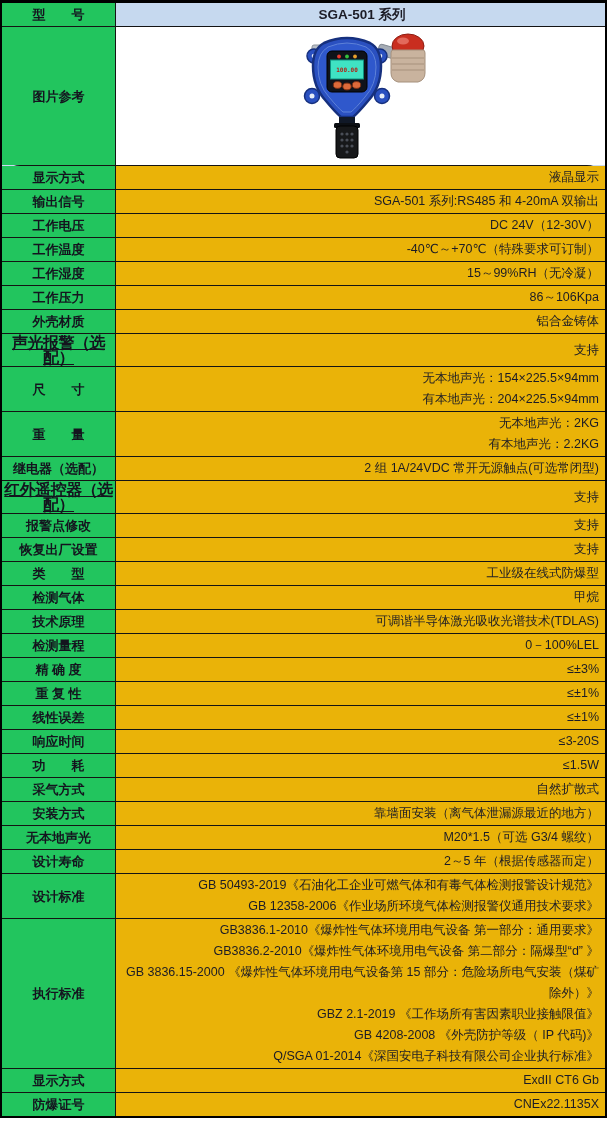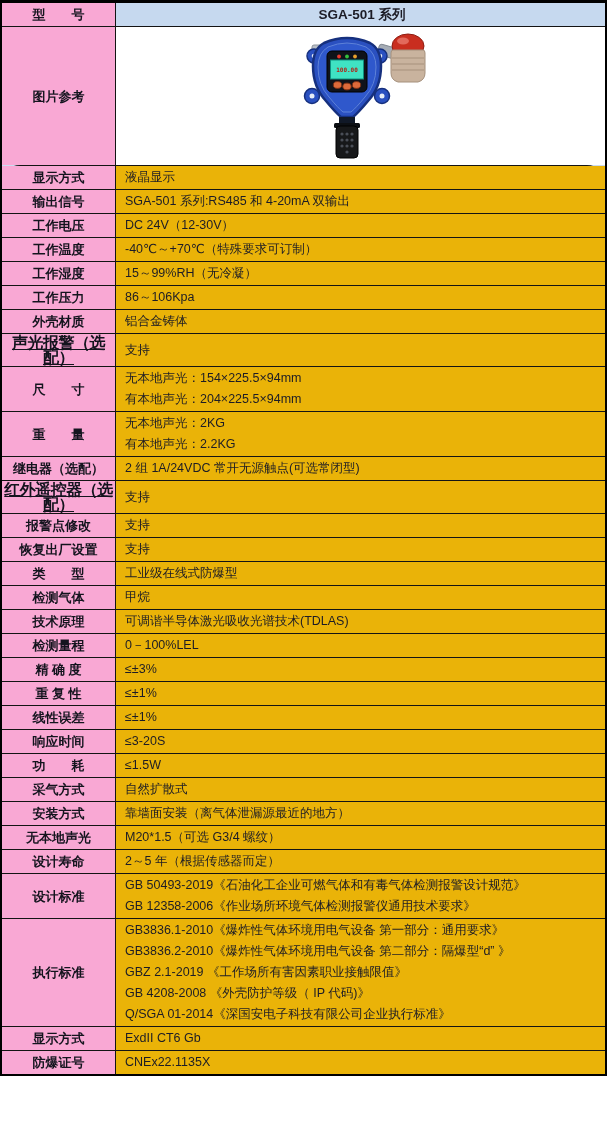--- a/index.html
+++ b/index.html
@@ -2,28 +2,28 @@
 <html><head>
 <meta charset="utf-8">
 <style>
   html,body{margin:0;padding:0;background:#ffffff;}
   body{width:611px;height:1125px;overflow:hidden;
        font-family:"Liberation Sans","DejaVu Sans",sans-serif;}
   .spec-table{width:607px;margin:0;border:2px solid #000;border-top-width:3px;
               box-sizing:border-box;background:#cbdcf1;}
   .row{display:flex;border-bottom:1px solid #141414;min-height:22px;align-items:stretch;}
   .row:last-child{border-bottom:none;}
-  .label-cell{width:114px;flex:0 0 114px;background:#f9a8d4;border-right:1px solid #141414;
+  .label-cell{width:114px;flex:0 0 114px;background:#22c55e;border-right:1px solid #141414;
               display:flex;align-items:center;justify-content:center;text-align:center;
               font-weight:bold;font-size:13px;color:#14141e;padding:1px 1px;box-sizing:border-box;
               line-height:15px;}
   .label-cell.tight{font-size:16px;letter-spacing:-0.5px;text-decoration:underline;}
   .value-cell{flex:1;background:#eab308;display:flex;flex-direction:column;justify-content:center;
               padding:1px 6px 1px 9px;box-sizing:border-box;color:#1c1c26;font-size:12.5px;}
-  .value-line{line-height:21px;white-space:normal;}
+  .value-line{line-height:21px;white-space:normal;text-align:right;}
   .row-title .value-cell{align-items:center;background:#c6d9ef;}
   .row-title .value-line{font-weight:bold;font-size:13.5px;}
   .row-image{height:138px;border-radius:18px;}
   .row-image .value-cell{background:#ffffff;align-items:center;justify-content:center;padding:2px;}
   .device-wrap{transform:translateX(12px);}
   svg text{font-family:"DejaVu Sans Mono","Liberation Mono",monospace;}
 </style>
 </head>
 <body>
 
@@ -304,20 +304,21 @@
         <div class="value-line">GB 50493-2019《石油化工企业可燃气体和有毒气体检测报警设计规范》</div>
         <div class="value-line">GB 12358-2006《作业场所环境气体检测报警仪通用技术要求》</div>
       </div>
   </div>
 
   <div class="row row-text">
     <div class="label-cell">执行标准</div>
     <div class="value-cell">
         <div class="value-line">GB3836.1-2010《爆炸性气体环境用电气设备 第一部分：通用要求》</div>
         <div class="value-line">GB3836.2-2010《爆炸性气体环境用电气设备 第二部分：隔爆型“d” 》</div>
+        <div class="value-line">GB 3836.15-2000 《爆炸性气体环境用电气设备第 15 部分：危险场所电气安装（煤矿除外）》</div>
         <div class="value-line">GBZ 2.1-2019 《工作场所有害因素职业接触限值》</div>
         <div class="value-line">GB 4208-2008 《外壳防护等级（ IP 代码)》</div>
         <div class="value-line">Q/SGA 01-2014《深国安电子科技有限公司企业执行标准》</div>
       </div>
   </div>
 
   <div class="row row-text">
     <div class="label-cell">显示方式</div>
     <div class="value-cell">
         <div class="value-line">ExdII CT6 Gb</div>

